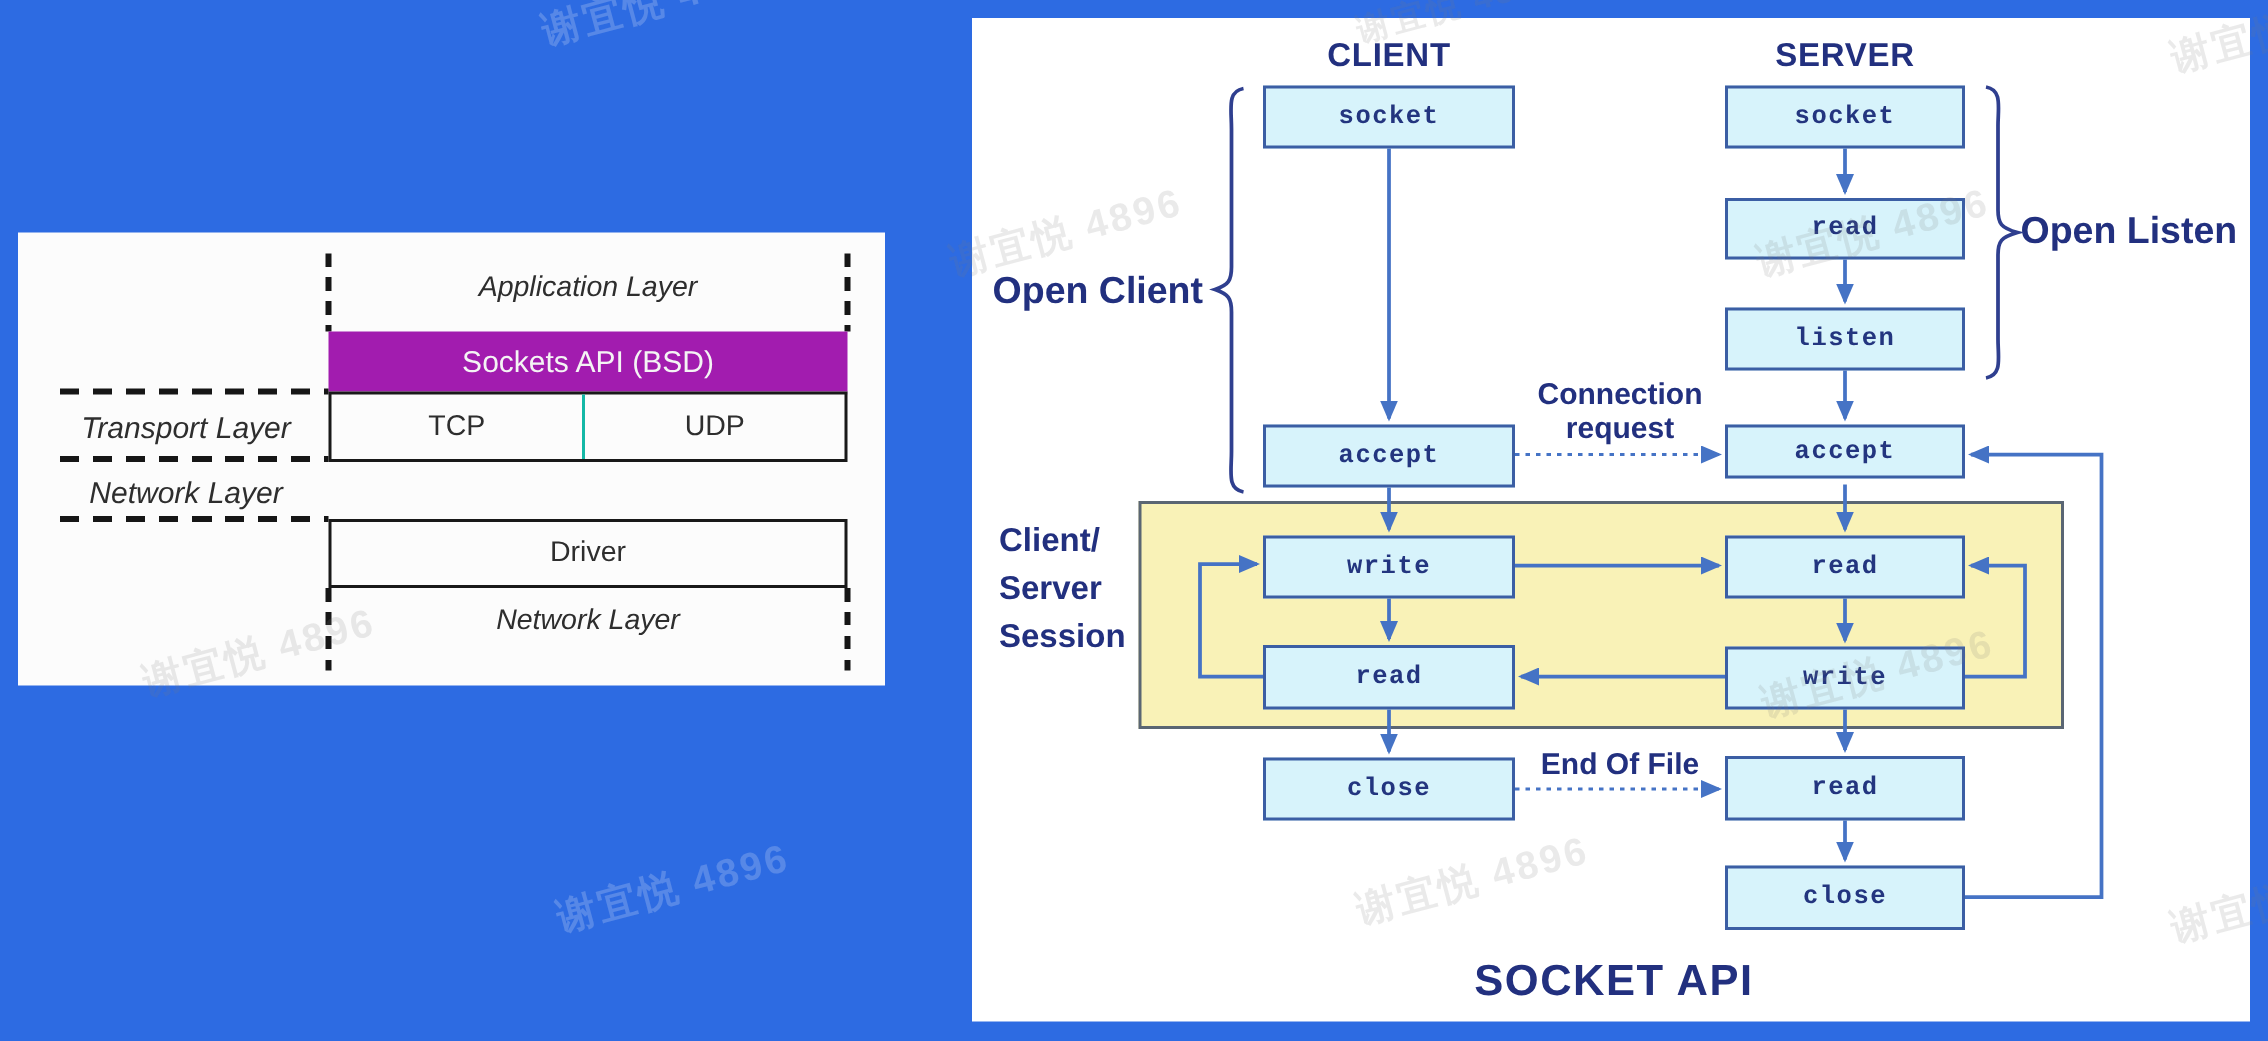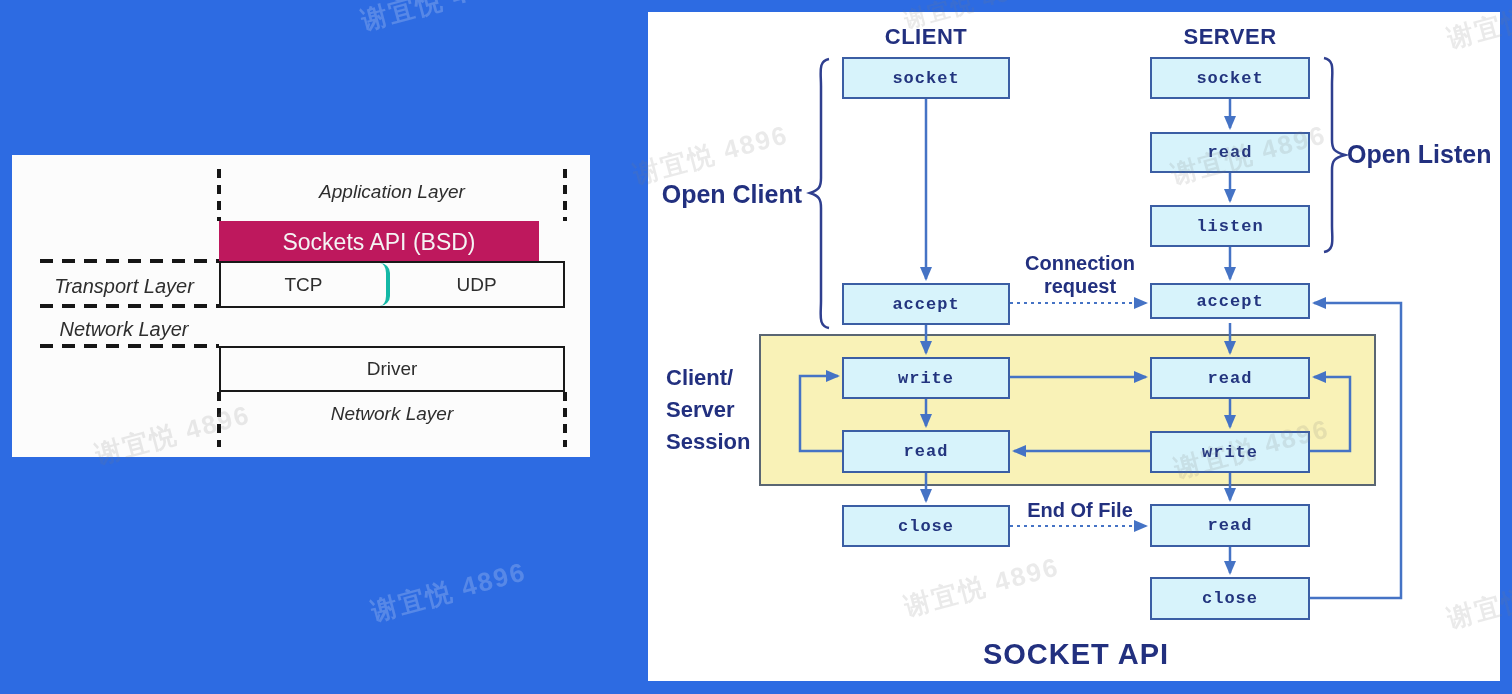--- a/index.html
+++ b/index.html
@@ -3,22 +3,22 @@
 <meta charset="utf-8">
 <style>
   html,body{margin:0;padding:0;background:#2d6be2;}
   .stage{position:relative;width:1512px;height:694px;background:#2d6be2;overflow:hidden;
          font-family:"Liberation Sans",sans-serif;}
 
   
   .layers-panel{position:absolute;left:12px;top:155px;width:578px;height:302px;background:#fcfcfc;}
   .lp-label{position:absolute;color:#2e2e2e;font-style:italic;font-size:19px;text-align:center;}
   .lp-side-label{position:absolute;color:#2e2e2e;font-style:italic;font-size:20px;text-align:center;width:168px;left:28px;}
-  .lp-black-bar{position:absolute;left:207px;top:66px;width:320px;height:42px;background:#be185d;
-                color:#f4f4f4;font-size:23px;display:flex;align-items:center;justify-content:center;}
+  .lp-black-bar{position:absolute;left:207px;top:66px;width:346px;height:42px;background:#a21caf;
+                color:#f4f4f4;font-size:20px;display:flex;align-items:center;justify-content:center;}
   .lp-row{position:absolute;left:207px;width:346px;border:2px solid #191919;box-sizing:border-box;
           display:flex;align-items:stretch;background:#fcfcfc;}
   .lp-cell{display:flex;align-items:center;justify-content:center;color:#2e2e2e;font-size:19px;}
   .lp-dash-h{position:absolute;height:4px;
              background-image:repeating-linear-gradient(to right,#161616 0 13px,transparent 13px 22px);}
   .lp-dash-v{position:absolute;width:4px;
              background-image:repeating-linear-gradient(to bottom,#161616 0 9px,transparent 9px 16px);}
 
   
   .flow-panel{position:absolute;left:648px;top:12px;width:852px;height:669px;background:#ffffff;}
@@ -49,21 +49,21 @@
     <div class="lp-dash-v" style="left:205px;top:14px;height:52px;"></div>
     <div class="lp-dash-v" style="left:551px;top:14px;height:52px;"></div>
 
     <div class="lp-label" style="left:207px;top:26px;width:346px;">Application Layer</div>
 
     <div class="lp-black-bar">
       <span>Sockets API (BSD)</span>
     </div>
 
     <div class="lp-row" style="top:106px;height:47px;">
-      <div class="lp-cell" style="width:169px;border-right:4px solid #14b8a6;box-sizing:border-box;border-radius:10px;">TCP</div>
+      <div class="lp-cell" style="width:169px;border-right:2px solid #14b8a6;box-sizing:border-box;">TCP</div>
       <div class="lp-cell" style="flex:1;">UDP</div>
     </div>
     <div class="lp-row" style="top:191px;height:46px;">
       <div class="lp-cell" style="flex:1;">Driver</div>
     </div>
 
     <div class="lp-dash-h" style="left:28px;top:104px;width:179px;"></div>
     <div class="lp-dash-h" style="left:28px;top:149px;width:179px;"></div>
     <div class="lp-dash-h" style="left:28px;top:189px;width:179px;"></div>
 
@@ -139,21 +139,21 @@
     <div class="fbox" style="left:502px;top:565px;width:160px;height:43px;">close</div>
 
     <div class="big-label" style="left:2px;top:168px;width:152px;text-align:right;font-size:25px;">Open Client</div>
     <div class="big-label" style="left:699px;top:128px;width:152px;font-size:25px;">Open Listen</div>
 
     <div class="big-label" style="left:360px;top:240px;width:144px;font-size:20px;line-height:23px;text-align:center;">
       <span style="display:block;">Connection</span>
       <span style="display:block;">request</span>
     </div>
 
-    <div class="big-label" style="left:18px;top:350px;font-size:22px;line-height:32px;">
+    <div class="big-label" style="left:18px;top:332px;font-size:22px;line-height:32px;">
       <span style="display:block;">Client/</span>
       <span style="display:block;">Server</span>
       <span style="display:block;">Session</span>
     </div>
 
     <div class="big-label" style="left:362px;top:487px;width:140px;font-size:20px;text-align:center;">End Of File</div>
 
     <div class="big-label" style="left:278px;top:626px;width:300px;font-size:29px;text-align:center;letter-spacing:1px;">SOCKET API</div>
 
     <div class="brand">@稀土掘金技术社区</div>

